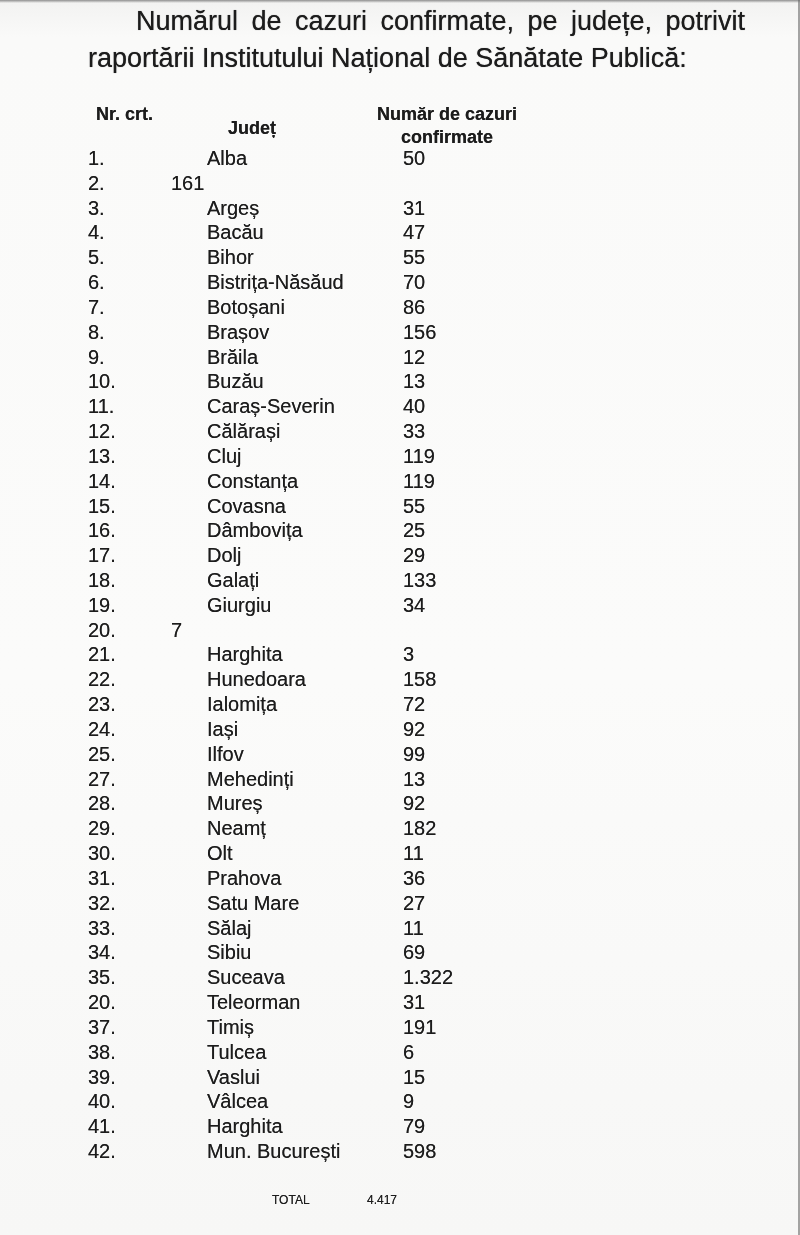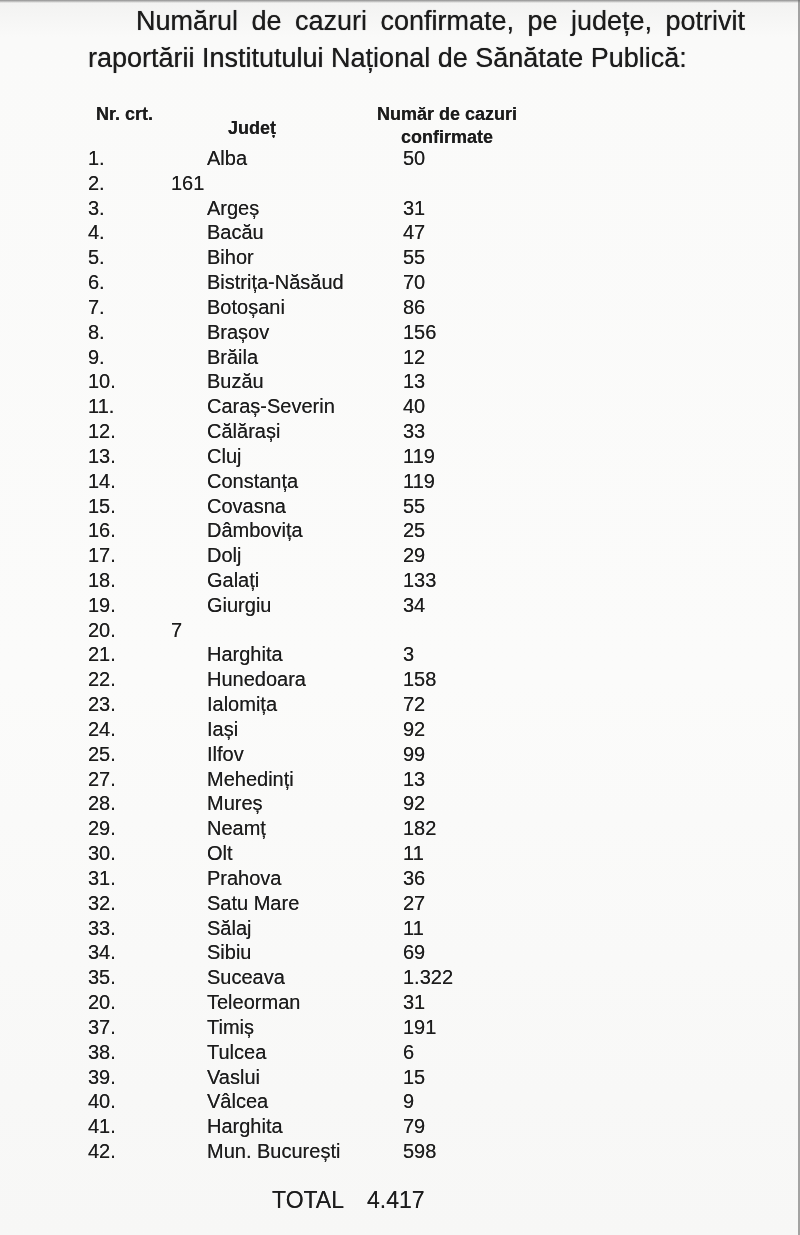--- a/index.html
+++ b/index.html
@@ -41,21 +41,21 @@
   .row {
     height: 24.83px; display: flex; align-items: center;
     padding-left: 88px; font-size: 20px;
     text-shadow: 0 0 0.6px rgba(25,25,25,.75);
   }
   .c-nr { width: 83px; }
   .c-county { width: 196px; white-space: nowrap; margin-left: 36px; }
   .c-cases { width: 160px; text-align: left; }
   .total {
     position: absolute; top: 1188px; left: 0; width: 800px; height: 25px;
-    font-size: 23px; line-height: 25px;
+    font-size: 12px; line-height: 25px;
     text-shadow: 0 0 0.6px rgba(25,25,25,.75);
   }
   .total-label { position: absolute; left: 272px; }
   .total-value { position: absolute; left: 367px; width: 160px; }
 </style>
 </head>
 <body>
 
 <div class="page">
   <div class="edge-top"></div>

